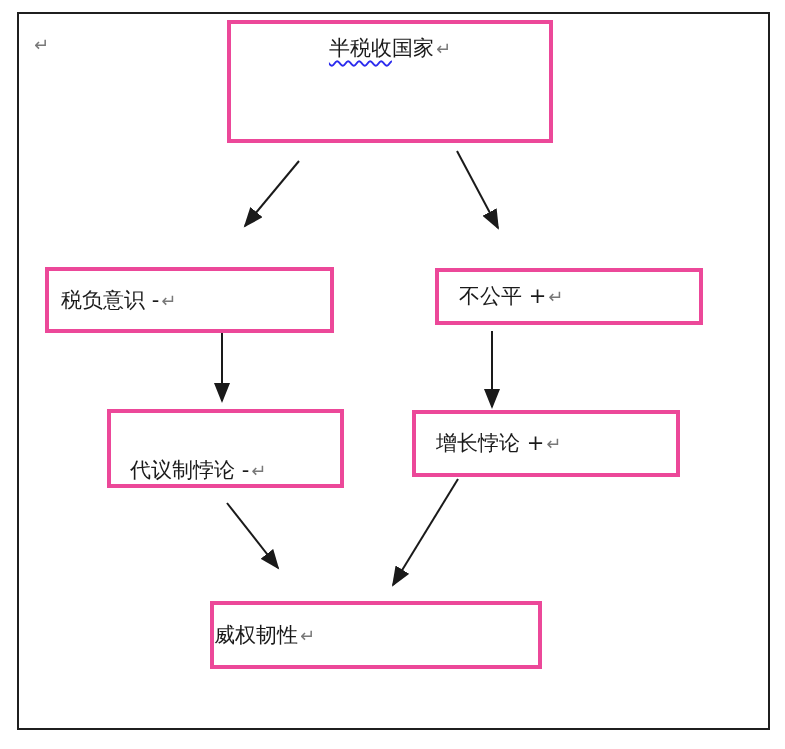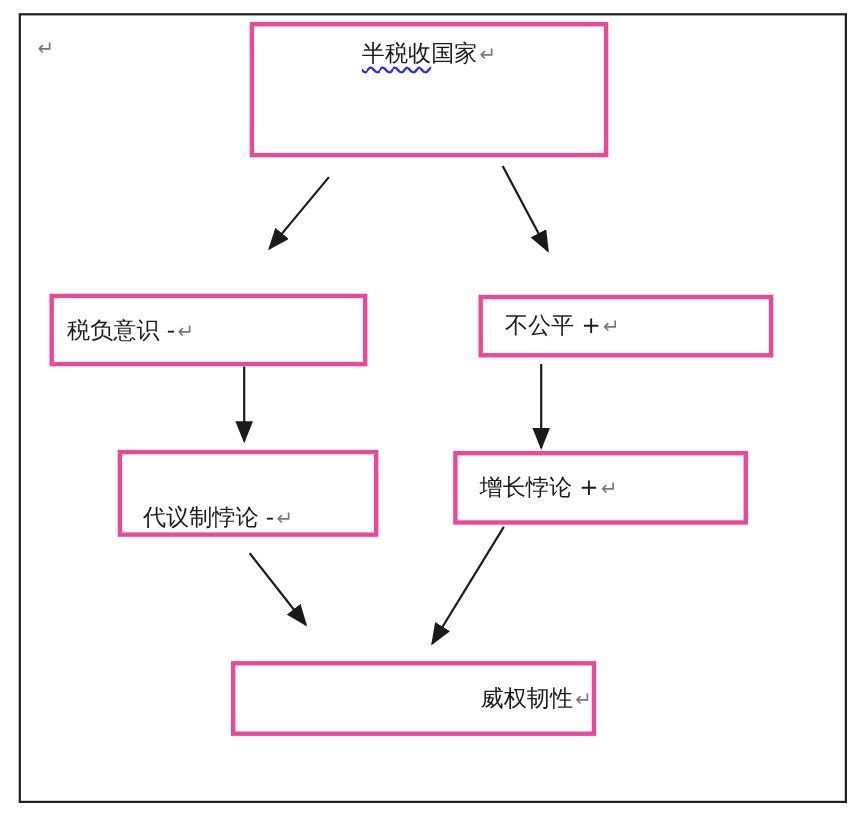--- a/index.html
+++ b/index.html
@@ -53,21 +53,21 @@
     left: 227px; top: 20px; width: 326px; height: 123px;
     align-items: flex-start;
     justify-content: center;
     padding-top: 10px;
   }
   #node-left-mid  { left: 45px;  top: 267px; width: 289px; height: 66px; padding-left: 12px; }
   #node-right-mid { left: 435px; top: 268px; width: 268px; height: 57px; padding-left: 20px; }
   #node-left-low  { left: 83px;  top: 409px; width: 237px; height: 79px;
                     align-items: flex-end; padding-top: 14px; padding-left: 19px; margin-left: 24px; }
   #node-right-low { left: 412px; top: 410px; width: 268px; height: 67px; padding-left: 20px; }
-  #node-bottom    { left: 210px; top: 601px; width: 332px; height: 68px; justify-content: flex-end; }
+  #node-bottom    { left: 210px; top: 601px; width: 332px; height: 68px; justify-content: flex-start; }
   .wavy {
     text-decoration-line: underline;
     text-decoration-style: wavy;
     text-decoration-color: #2b2bee;
     text-decoration-thickness: 2px;
     text-underline-offset: 5px;
   }
   .pmark {
     color: #787878;
     font-size: 18px;

